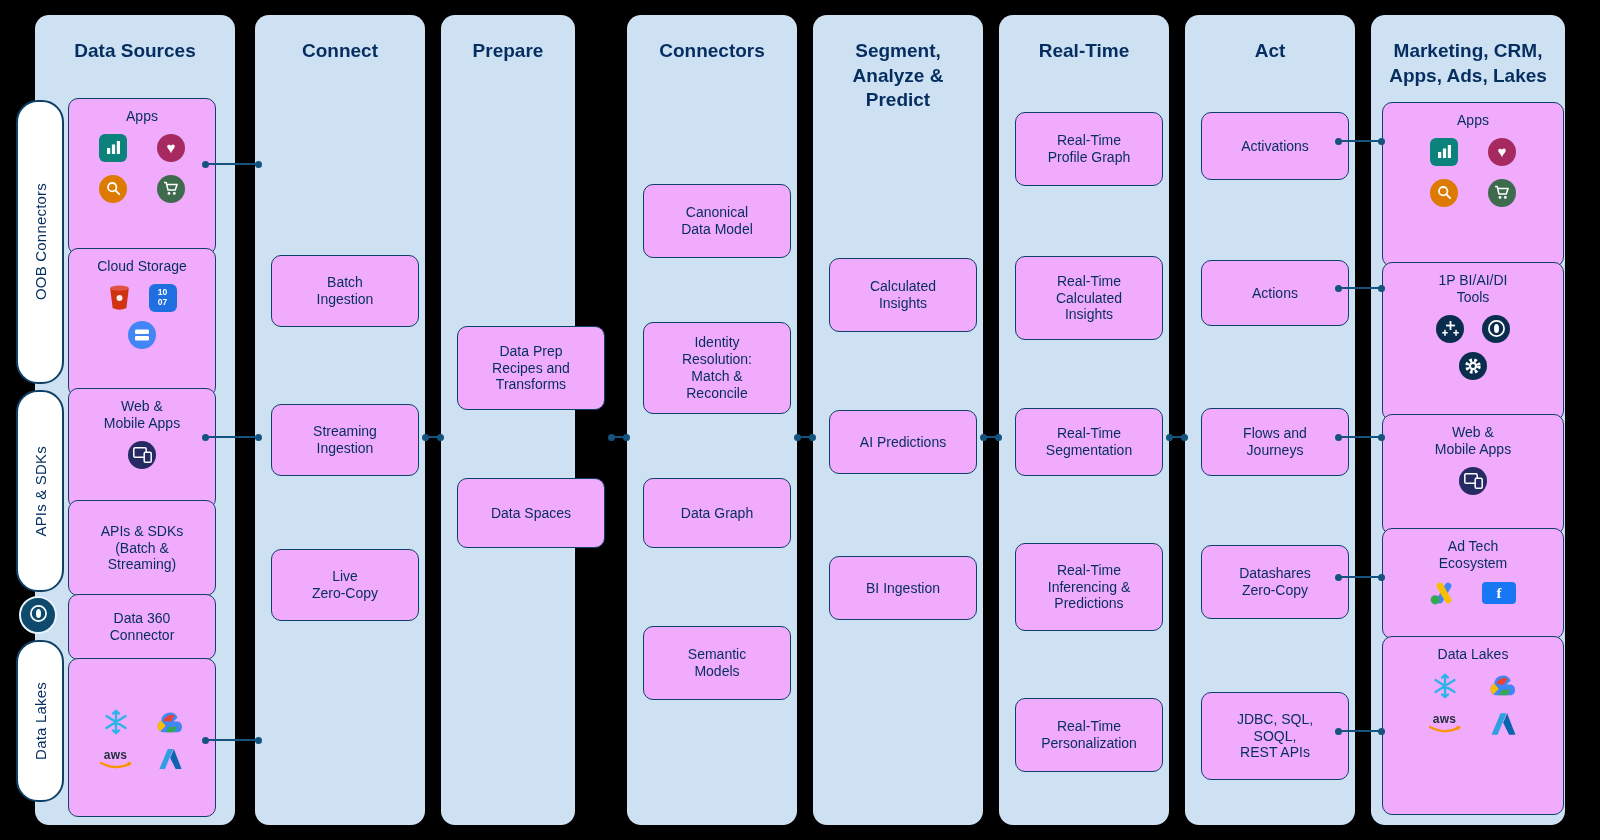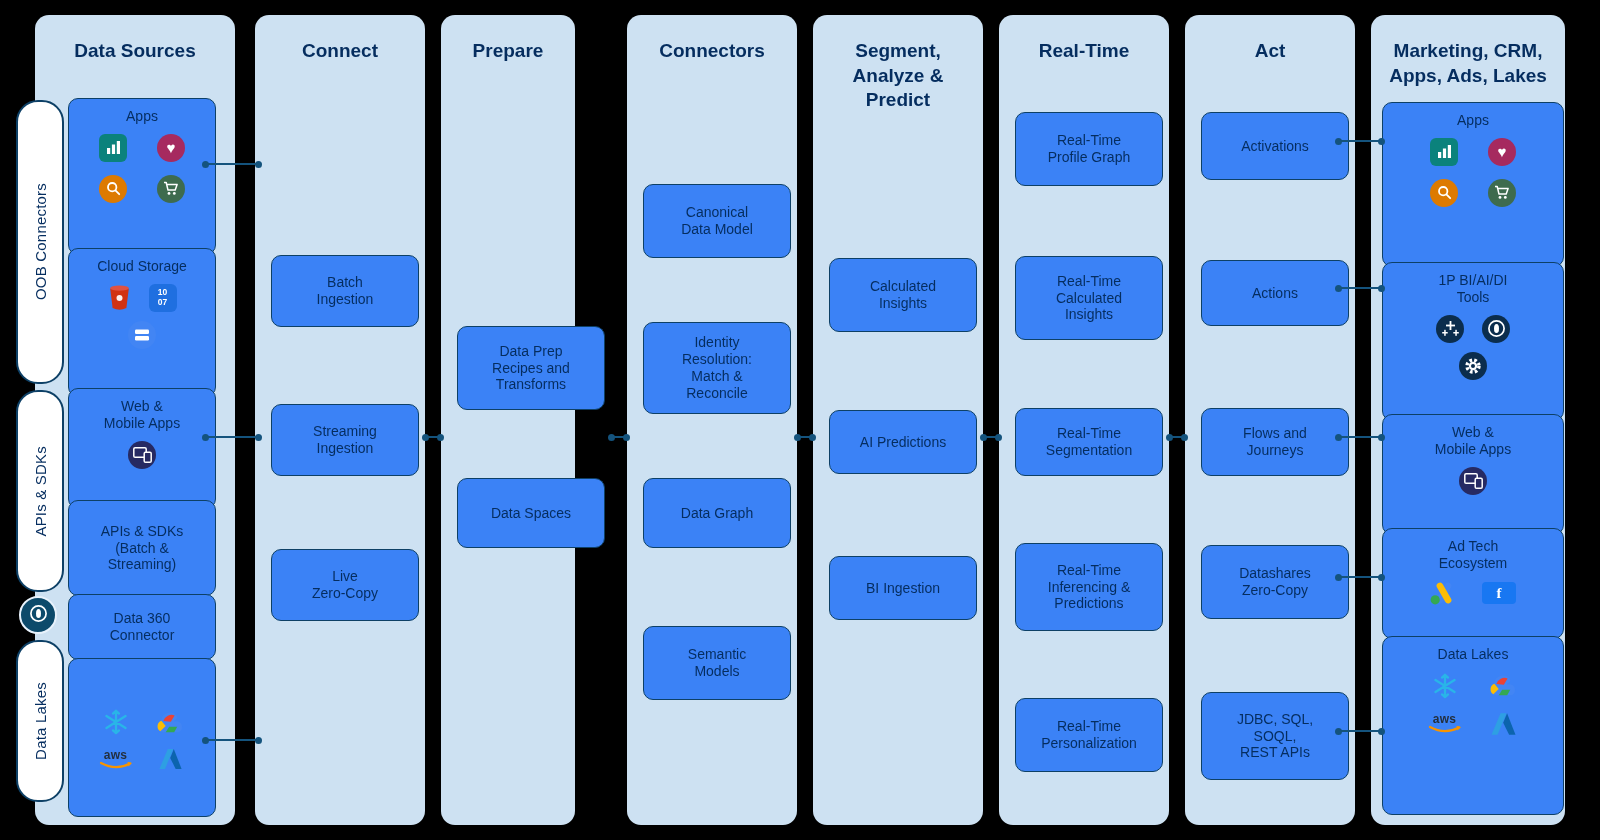--- a/index.html
+++ b/index.html
@@ -1,20 +1,20 @@
 <!DOCTYPE html>
 <html><head>
 <meta charset="utf-8">
 <style>
   html,body{margin:0;padding:0;background:#000;}
   .stage{position:relative;width:1600px;height:840px;background:#000;font-family:"Liberation Sans",sans-serif;overflow:hidden;}
   .col{position:absolute;top:15px;height:810px;background:#cde1f2;border-radius:14px;}
   .col-title{position:absolute;top:24px;left:0;right:0;margin:0;text-align:center;color:#052d5f;
              font-size:19px;font-weight:700;line-height:1.3;white-space:pre-line;}
-  .node,.group{position:absolute;background:#3b82f6;border:1.5px solid #0d4066;border-radius:10px;color:#052d5f;}
+  .node,.group{position:absolute;background:#f0abfc;border:1.5px solid #0d4066;border-radius:10px;color:#052d5f;}
   .node{display:flex;align-items:center;justify-content:center;text-align:center;font-size:14px;
         line-height:1.2;white-space:pre-line;padding:4px;}
   .group{display:flex;flex-direction:column;align-items:center;text-align:center;font-size:14px;
          line-height:1.2;padding:9px 4px 6px;}
   .g-label{white-space:pre-line;}
   .icon-grid{display:grid;grid-template-columns:auto auto;gap:13px 30px;margin-top:9px;justify-items:center;align-items:center;}
   .icon-grid.tight{gap:12px 22px;}
   .icon-row{display:flex;gap:18px;align-items:center;justify-content:center;margin-top:9px;}
   .ic{width:28px;height:28px;border-radius:50%;display:flex;align-items:center;justify-content:center;flex:0 0 auto;}
   .ic.sq{border-radius:6px;}

